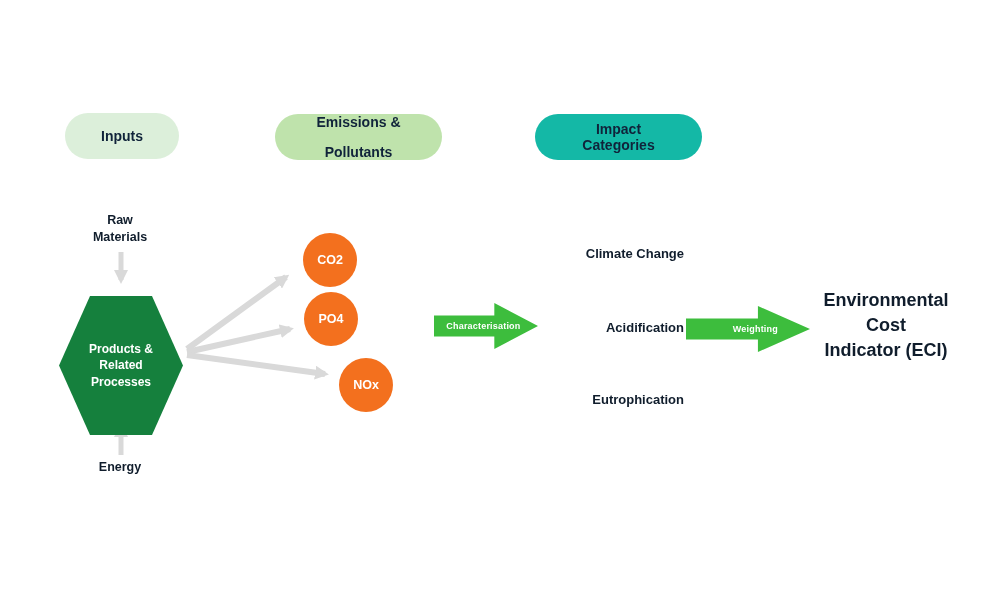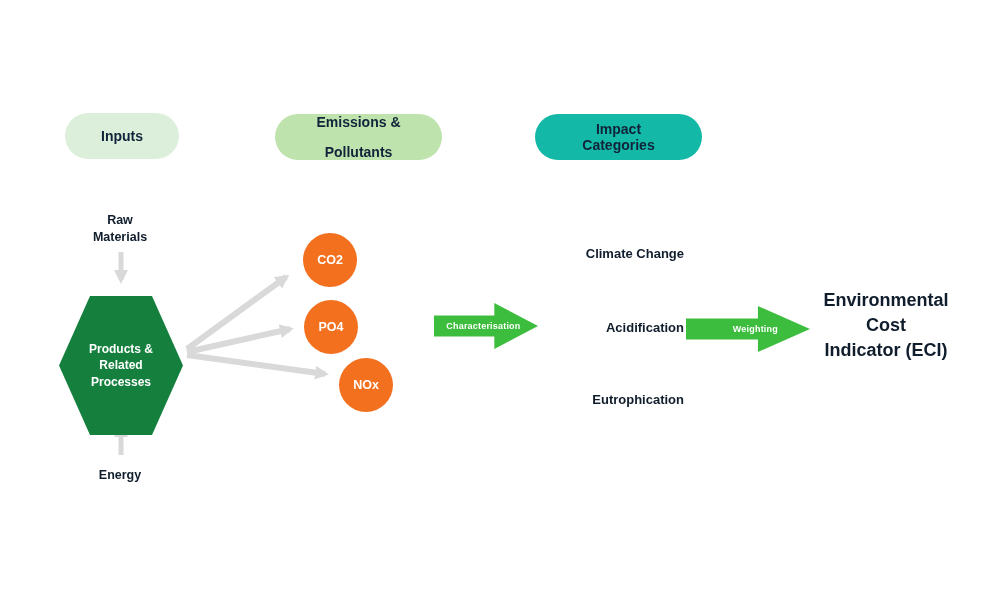--- a/index.html
+++ b/index.html
@@ -16,36 +16,36 @@
   .pill-inputs{left:65px;top:113px;width:114px;background:#dcefda;}
   .pill-emissions{left:275px;top:114px;width:167px;background:#bfe3ac;justify-content:space-between;}
   .pill-impact{left:535px;top:114px;width:167px;background:#14b8a6;}
   .pill-lca{left:795px;top:114px;width:169px;background:#4cc434;color:#ffffff;}
   
   .io-label{
     position:absolute;width:90px;text-align:center;font-weight:bold;
     font-size:12.5px;line-height:1.35;color:#101d2c;
   }
   .raw-label{left:75px;top:212px;}
-  .energy-label{left:75px;top:459px;margin-top:8px;}
+  .energy-label{left:75px;top:459px;}
   
   .hexagon{
     position:absolute;left:59px;top:296px;width:124px;height:139px;background:#15803d;
     clip-path:polygon(25% 0%,75% 0%,100% 50%,75% 100%,25% 100%,0% 50%);
     display:flex;flex-direction:column;align-items:center;justify-content:center;
     color:#ffffff;font-weight:bold;font-size:12px;line-height:1.35;text-align:center;
   }
   
   .circle{
     position:absolute;width:54px;height:54px;border-radius:50%;background:#f3701e;
     display:flex;align-items:center;justify-content:center;
     color:#ffffff;font-weight:bold;font-size:12.5px;
   }
   .circle-co2{left:303px;top:233px;}
-  .circle-po4{left:304px;top:300px;align-items:center;}
+  .circle-po4{left:304px;top:292px;align-items:center;}
   .circle-nox{left:339px;top:358px;}
   
   .overlay{position:absolute;left:0;top:0;pointer-events:none;}
   
   .block-arrow{
     position:absolute;width:104px;height:46px;background:#3dbd3d;
     clip-path:polygon(0 27%,58% 27%,58% 0,100% 50%,58% 100%,58% 73%,0 73%);
     display:flex;align-items:center;
   }
   .block-arrow .arrow-label{

